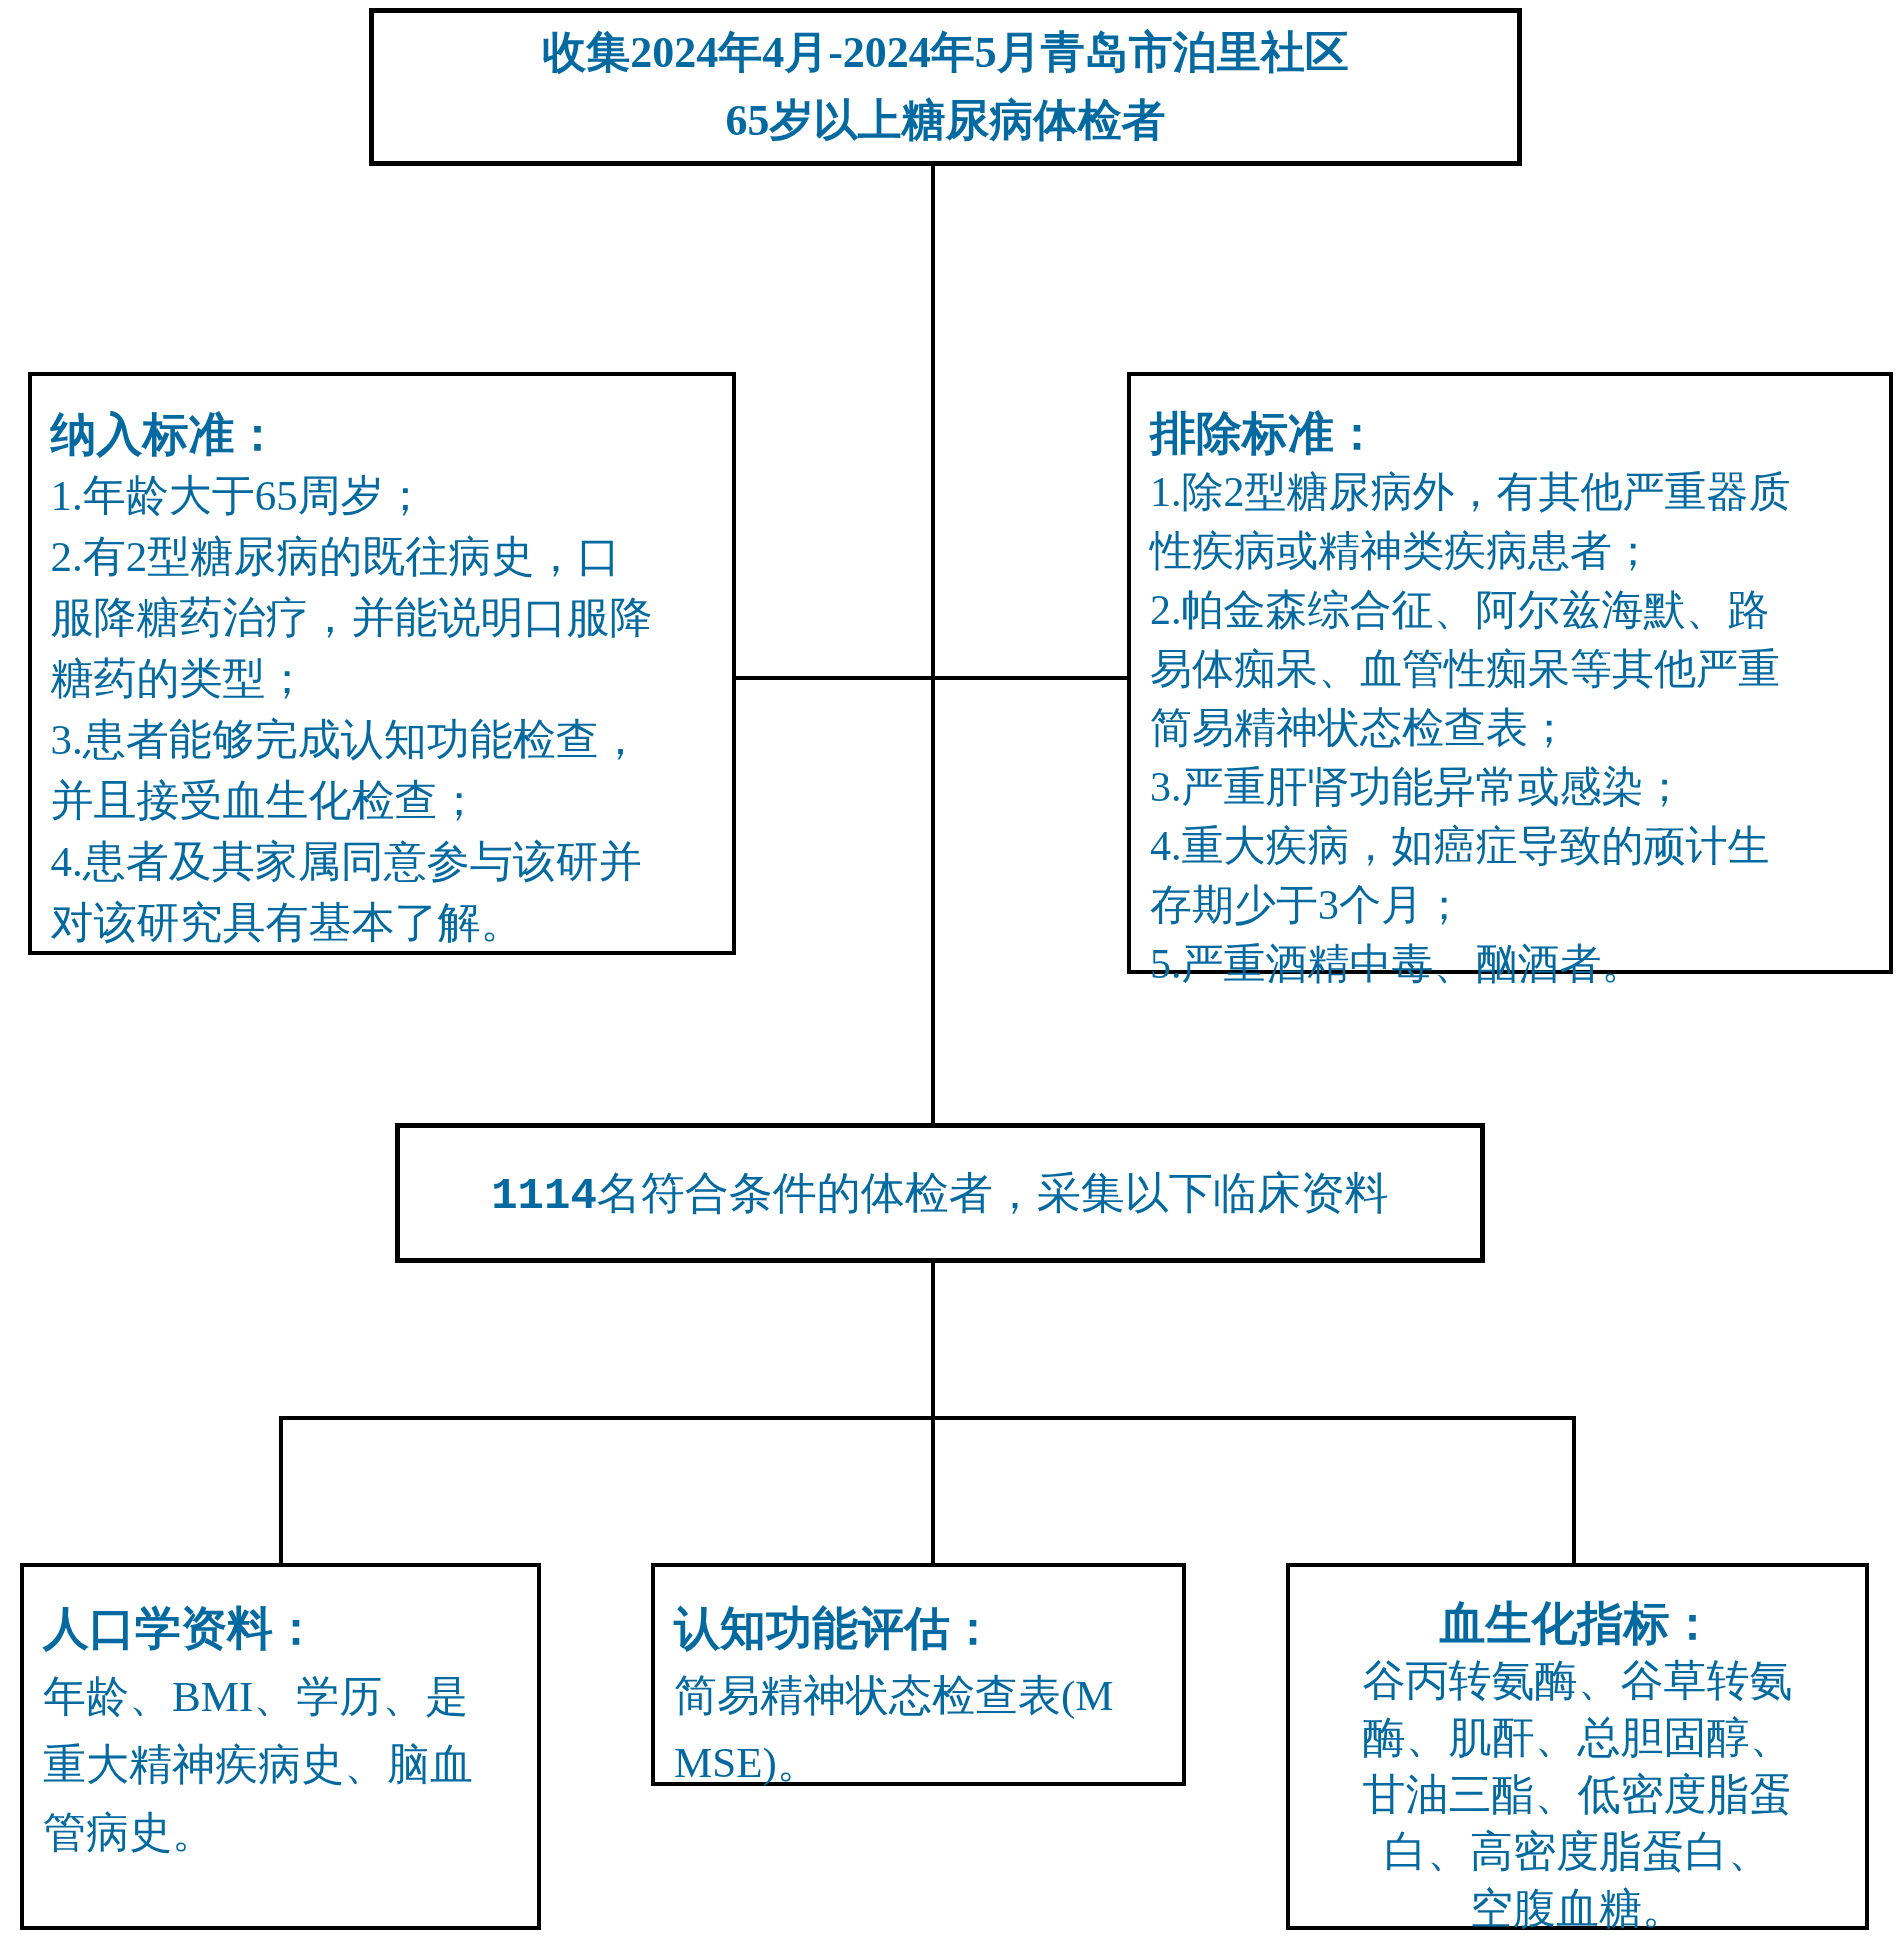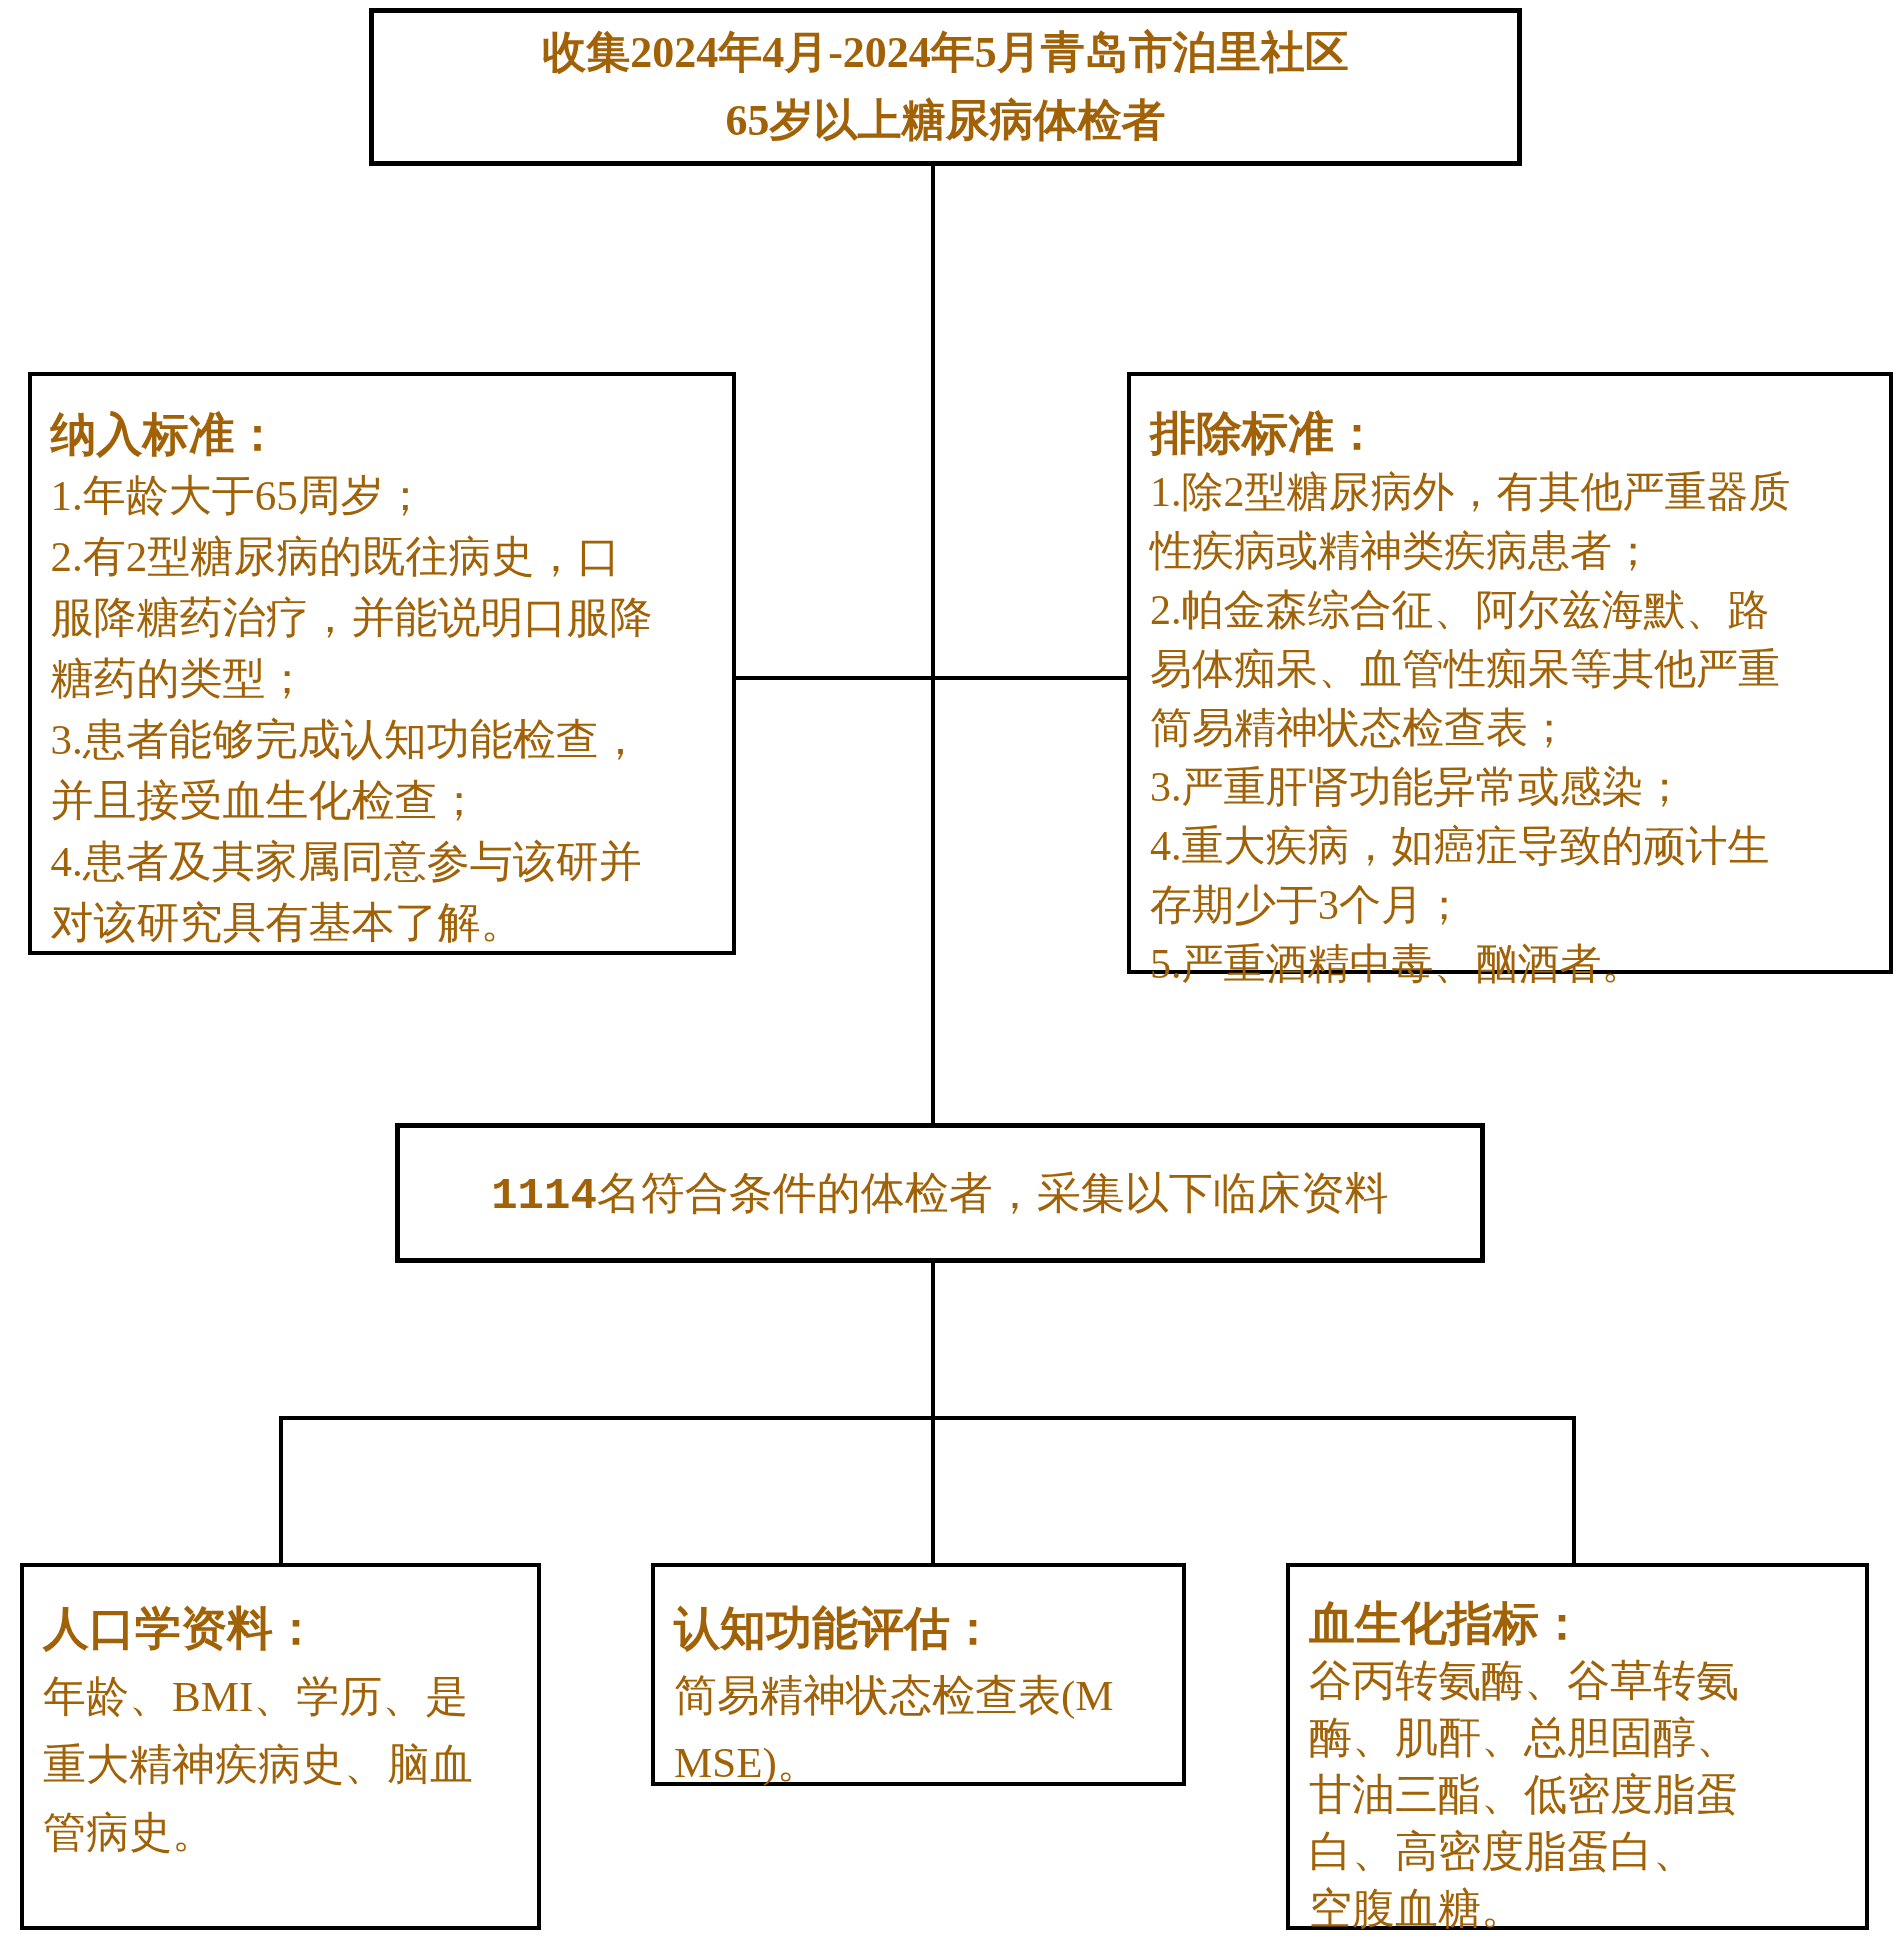--- a/index.html
+++ b/index.html
@@ -2,21 +2,21 @@
 <html style="font-size:15px"><head>
 <meta charset="utf-8">
 <style>
   html, body { margin: 0; padding: 0; background: #ffffff; }
   .canvas {
     position: relative;
     width: 1902px;
     height: 1939px;
     background: #ffffff;
     font-family: "Liberation Serif", "DejaVu Serif", serif;
-    color: #a16207;
+    color: #0369a1;
   }
   .box {
     position: absolute;
     background: #ffffff;
     border: 4.8px solid #000000;
     box-sizing: border-box;
   }
   .box.thick { border-width: 5.7px; }
   .center-content {
     display: flex;
@@ -41,21 +41,21 @@
   .exclusion .box-title, .exclusion .txt-line { line-height: 59px; }
   .exclusion .txt-line { font-size: 42px; }
   .middle-box {
     font-size: 44px;
   }
   .middle-box .bold { font-weight: bold; font-family: Liberation Mono, monospace; }
   .demo .box-title, .demo .txt-line { line-height: 68px; }
   .demo .txt-line { font-size: 43px; }
   .cog .box-title, .cog .txt-line { line-height: 67px; }
   .cog .txt-line { font-size: 43px; }
-  .bio .box-title, .bio .txt-line { line-height: 57px; }
+  .bio .box-title, .bio .txt-line { line-height: 57px; text-align: center; }
   .bio .txt-line { font-size: 43px; }
   .conn {
     position: absolute;
     background: #000000;
   }
 </style>
 </head>
 <body>
 
 <div class="canvas">

